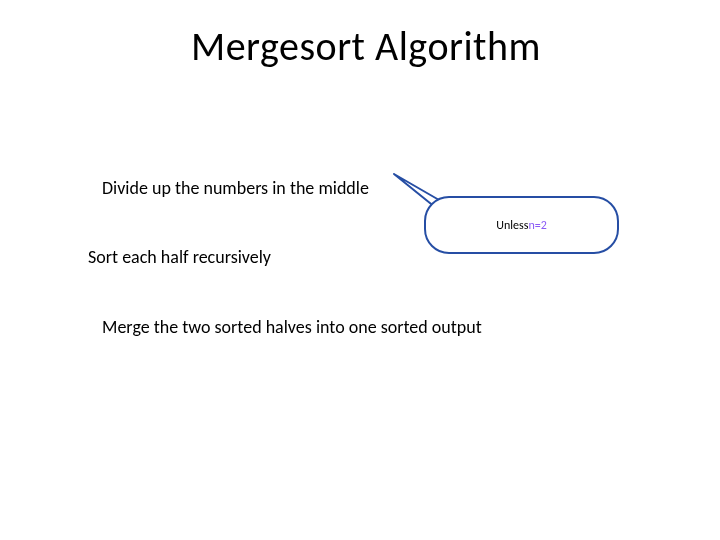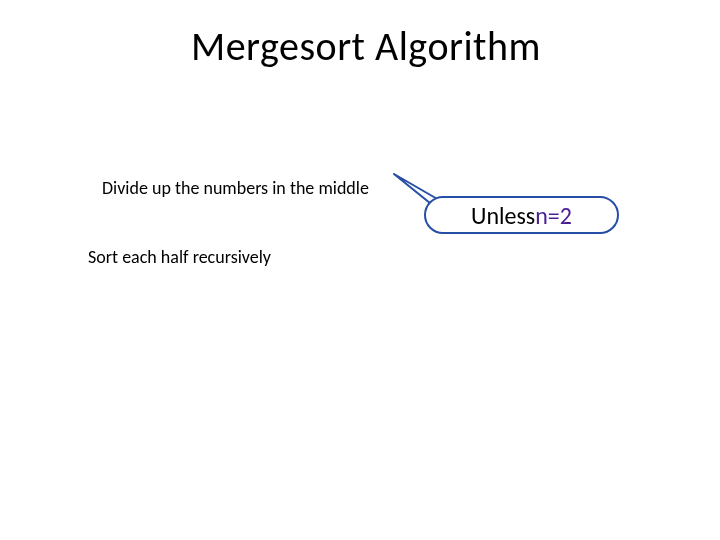--- a/index.html
+++ b/index.html
@@ -5,43 +5,44 @@
   * { margin: 0; padding: 0; box-sizing: border-box; }
   html, body { width: 720px; height: 540px; background: #fff; font-family: Calibri, Arial, sans-serif; color: #000; overflow: hidden; }
   .slide { position: relative; width: 720px; height: 540px; }
   .title { position: absolute; top: 22px; left: 0; width: 100%; text-align: center; font-size: 40px; font-weight: 400; letter-spacing: 0.5px; padding-left: 12px; }
   .step { position: absolute; font-size: 18px; }
   .s1 { top: 157px; left: 102px; margin-top: 20px; }
   .s2 { top: 246px; left: 88px; }
   .s3 { top: 316px; left: 102px; }
   .callout { position: absolute; top: 196px; left: 424px; width: 195px; height: 50px; }
   .callout-body {
-    position: absolute; top: 0; left: 0; width: 195px; height: 38px;
+    position: absolute; top: 0; left: 0; width: 195px; height: 58px;
     border: 2px solid #264ea4; border-radius: 25px; background: #fff;
     display: flex; align-items: center; justify-content: center;
-    font-size: 24px;
+    font-size: 12px;
   }
-  .callout-body .red { color: #4c1d95; text-align: center; }
+  .callout-body .red { color: #8b5cf6; text-align: center; }
   .tail {
     position: absolute;
     left: -30px; top: -22px;
     width: 0; height: 0;
   }
   
   .tail svg { position: absolute; top: 0; left: 0; overflow: visible; }
 </style>
 </head>
 <body>
 
 <div class="slide">
 
   <div class="title">Mergesort Algorithm</div>
 
   <div class="step s1">Divide up the numbers in the middle</div>
   <div class="step s2">Sort each half recursively</div>
+  <div class="step s3">Merge the two sorted halves into one sorted output</div>
 
   <div class="callout">
     <div class="tail">
       <svg width="60" height="60">
         <polygon points="0,0 52,30 52,42" fill="#ffffff" stroke="#264ea4" stroke-width="2" stroke-linejoin="round"></polygon>
         <polygon points="50,30 54,42 50,42" fill="#ffffff"></polygon>
       </svg>
     </div>
     <div class="callout-body">
       <span>Unless </span>

